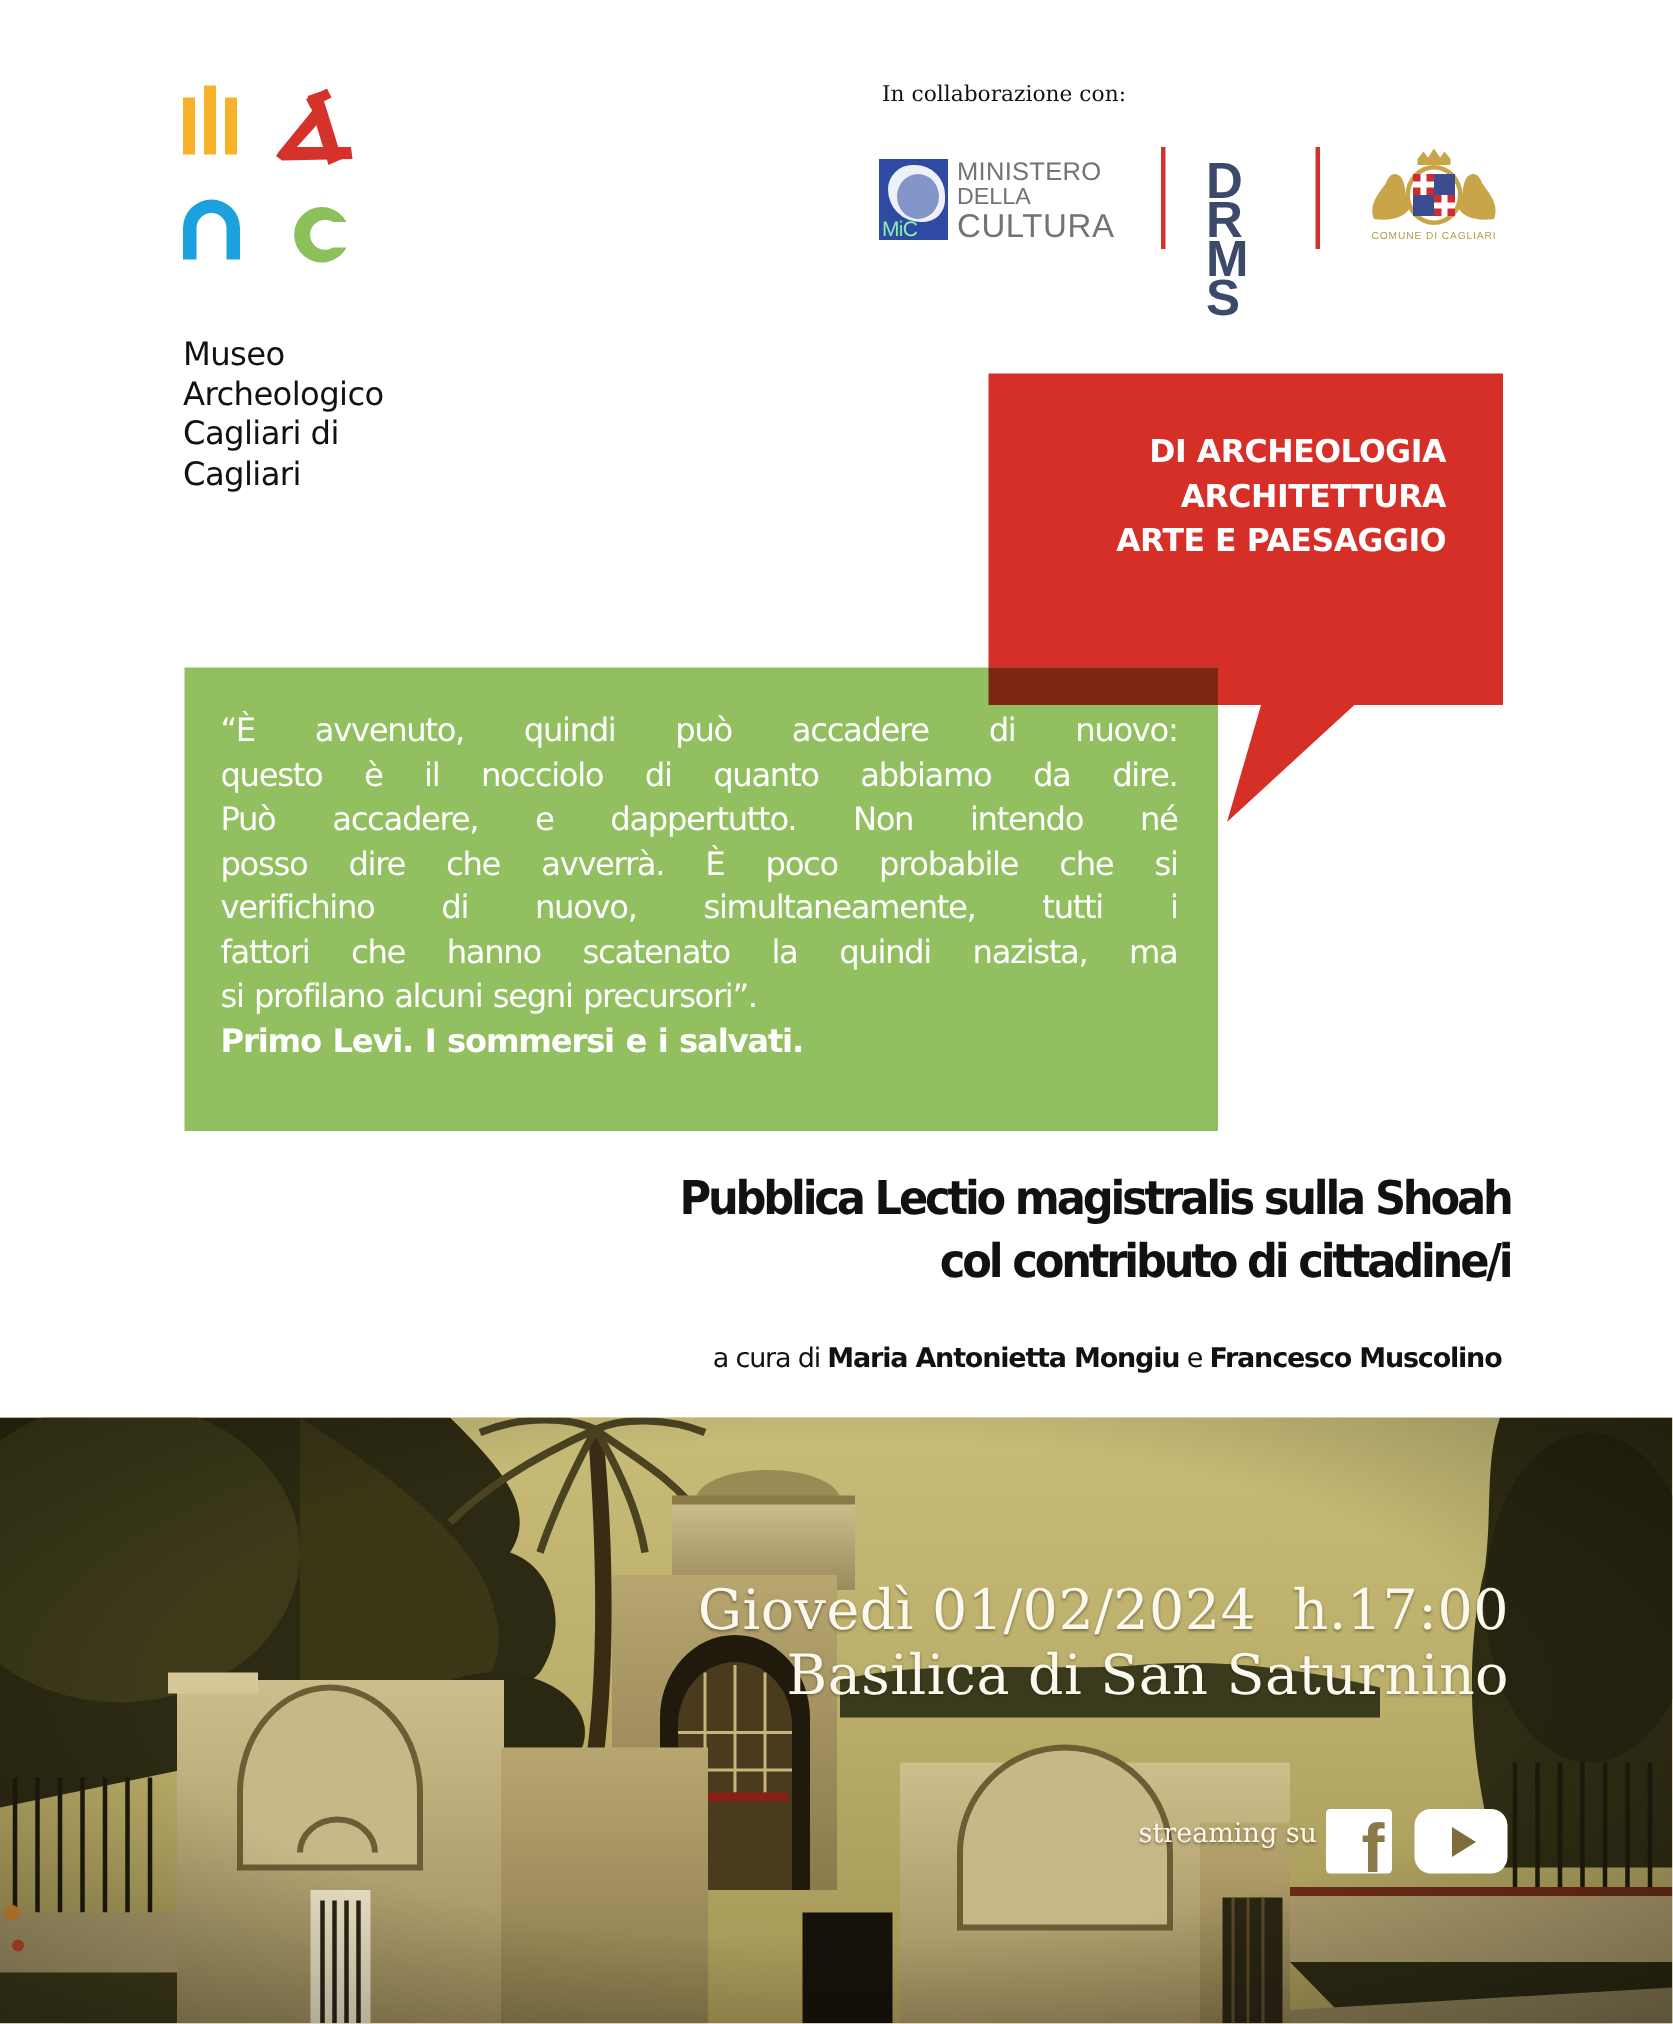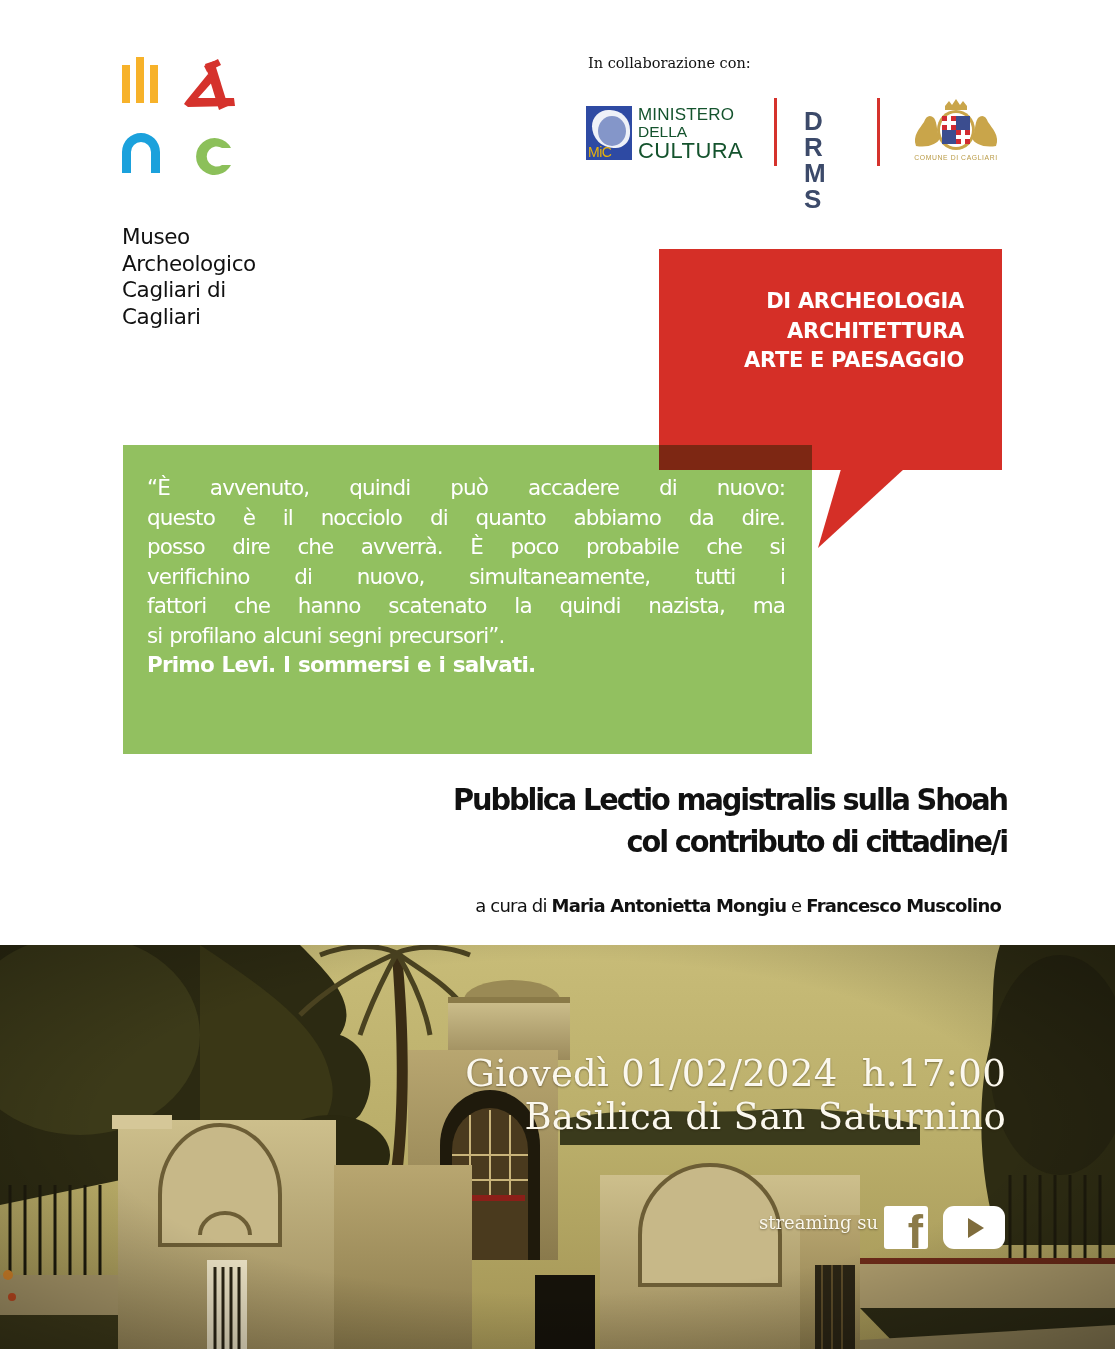--- a/index.html
+++ b/index.html
@@ -14,27 +14,27 @@
   .museum-name { left: 122px; top: 224px; font-family: "DejaVu Sans", sans-serif; font-size: 21.5px; line-height: 26.5px; letter-spacing: -0.4px; color: #111; }
   .museum-name div { white-space: nowrap; }
 
   
   .collab-label { left: 588px; top: 55px; font-family: "DejaVu Serif", "Liberation Serif", serif; font-size: 14.5px; color: #111; }
   .partners { left: 586px; top: 98px; height: 68px; width: 425px; }
   .mic { position: absolute; left: 0; top: 8px; width: 165px; height: 54px; }
   .mic-box { position: absolute; left: 0; top: 0; width: 46px; height: 54px; background: #2e4aa3; overflow: hidden; }
   .mic-box .head { position: absolute; left: 6px; top: 4px; width: 38px; height: 38px; border-radius: 45% 55% 40% 60%; background: #ffffff; opacity: 0.92; }
   .mic-box .head2 { position: absolute; left: 12px; top: 10px; width: 28px; height: 30px; border-radius: 50%; background: #2e4aa3; opacity: 0.55; }
-  .mic-box .mic-abbr { position: absolute; left: 2px; bottom: 0px; font-family: "Liberation Sans", sans-serif; font-size: 14px; color: #eab308; letter-spacing: -0.5px; }
-  .mic-text { position: absolute; left: 52px; top: 0; font-family: "Liberation Sans", sans-serif; color: #14532d; line-height: 1; }
+  .mic-box .mic-abbr { position: absolute; left: 2px; bottom: 0px; font-family: "Liberation Sans", sans-serif; font-size: 14px; color: #86efac; letter-spacing: -0.5px; }
+  .mic-text { position: absolute; left: 52px; top: 0; font-family: "Liberation Sans", sans-serif; color: #737373; line-height: 1; }
   .mic-text .l1 { font-size: 17px; letter-spacing: 0.2px; }
   .mic-text .l2 { font-size: 15.5px; margin-top: 1px; }
   .mic-text .l3 { font-size: 22px; letter-spacing: 0.4px; margin-top: 0px; }
   .vsep { position: absolute; top: 0; width: 3px; height: 68px; background: #d5322c; }
-  .drms { position: absolute; left: 218px; top: 10px; width: 50px; height: 52px; font-family: "Liberation Sans", sans-serif; font-weight: bold; font-size: 26px; line-height: 26px; color: #3c4a6a; letter-spacing: 6px; }
+  .drms { position: absolute; left: 218px; top: 10px; width: 50px; height: 52px; font-family: "Liberation Sans", sans-serif; font-weight: bold; font-size: 34px; line-height: 26px; color: #3c4a6a; letter-spacing: 6px; }
   .cagliari { position: absolute; left: 322px; top: 0; width: 96px; height: 68px; }
   .cagliari svg { display: block; }
   .cagliari-label { position: absolute; left: 0; top: 56px; width: 96px; text-align: center; font-family: "Liberation Sans", sans-serif; font-size: 6.8px; letter-spacing: 0.6px; color: #b99a45; }
 
   
   .bubble { left: 659px; top: 249px; width: 343px; height: 221px; background: #d52f27; }
   .bubble-tail { left: 0; top: 0; width: 1115px; height: 600px; pointer-events: none; }
   .bubble-title { left: 659px; top: 287px; width: 305px; text-align: right; font-family: "DejaVu Sans", sans-serif; font-weight: bold; font-size: 21px; line-height: 29.5px; color: #ffffff; letter-spacing: -0.3px; }
   .bubble-title div { white-space: nowrap; }
 
@@ -143,20 +143,21 @@
   <div>DI ARCHEOLOGIA</div>
   <div>ARCHITETTURA</div>
   <div>ARTE E PAESAGGIO</div>
 </div>
 
 <div class="abs quote"></div>
 <div class="abs overlap"></div>
 <div class="abs quote-text">
   <span class="ql">“È avvenuto, quindi può accadere di nuovo:</span>
   <span class="ql">questo è il nocciolo di quanto abbiamo da dire.</span>
+  <span class="ql">Può accadere, e dappertutto. Non intendo né</span>
   <span class="ql">posso dire che avverrà. È poco probabile che si</span>
   <span class="ql">verifichino di nuovo, simultaneamente, tutti i</span>
   <span class="ql">fattori che hanno scatenato la quindi nazista, ma</span>
   <span class="ql last">si profilano alcuni segni precursori”.</span>
   <span class="qa">Primo Levi. I sommersi e i salvati.</span>
 </div>
 
 <div class="abs lecture">
   <div>Pubblica Lectio magistralis sulla Shoah</div>
   <div>col contributo di cittadine/i</div>

